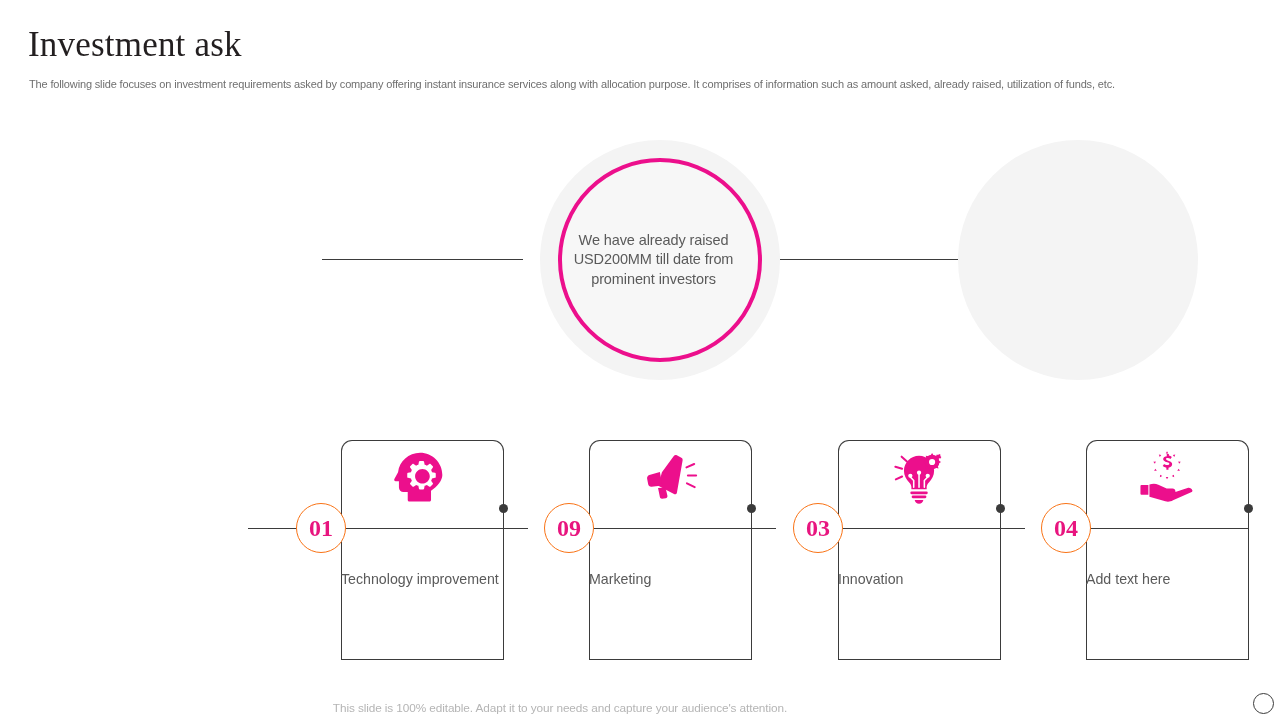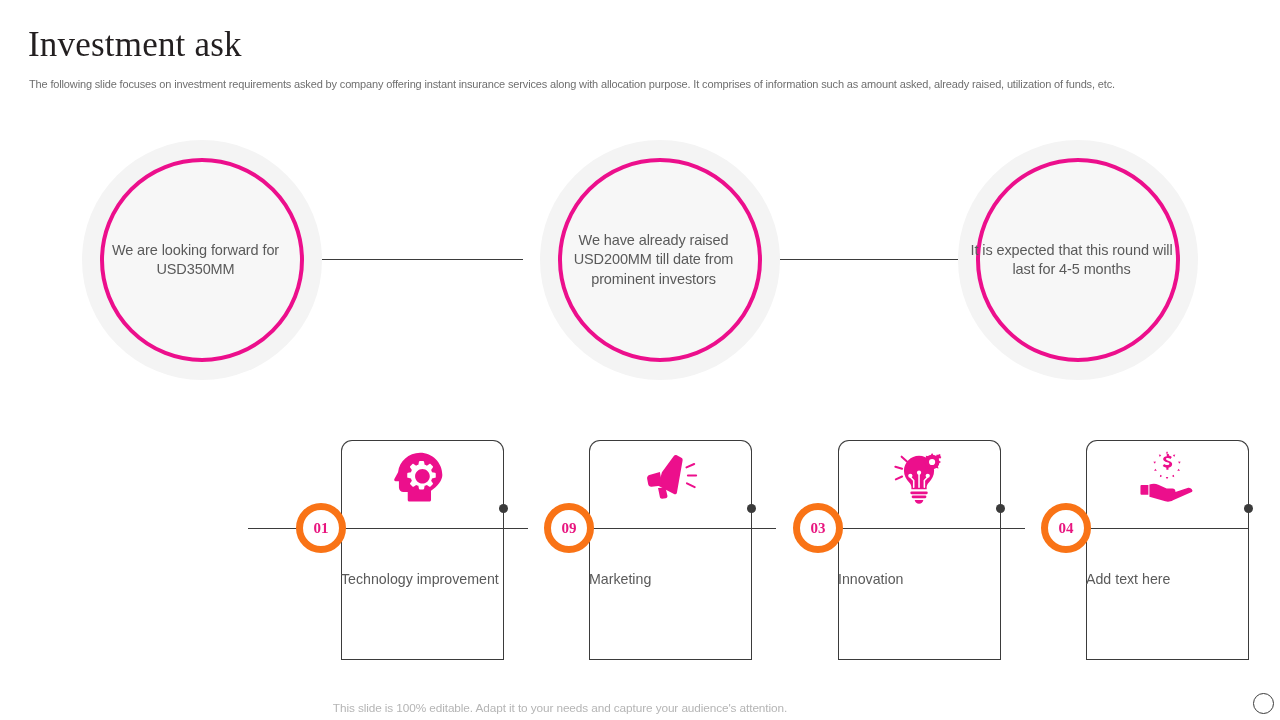--- a/index.html
+++ b/index.html
@@ -202,28 +202,28 @@
     line-height: 19px;
     color: #5a5a5a;
   }
   .step-badge {
     position: absolute;
     left: -45px;
     top: 73px;
     width: 50px;
     height: 50px;
     border-radius: 50%;
-    border: 7px solid #f97316;
+    border: 1px solid #f97316;
     background: #ffffff;
     display: flex;
     align-items: center;
     justify-content: center;
     font-family: "Liberation Serif", serif;
     font-weight: 700;
-    font-size: 15px;
+    font-size: 24px;
     color: #e8157f;
     box-sizing: border-box;
   }
 
   
   .footer-note {
     position: absolute;
     left: 0;
     top: 701px;
     width: 1120px;
@@ -248,39 +248,30 @@
 <body>
 
 <div class="page-title">Investment ask</div>
 <div class="page-subtitle">The following slide focuses on investment requirements asked by company offering instant insurance services along with allocation purpose. It comprises of information such as amount asked, already raised, utilization of funds, etc.</div>
 
 <div class="circles-row">
 
   <div class="circle-connector" style="left:322px; width:201px;"></div>
   <div class="circle-connector" style="left:760px; width:201px;"></div>
 
-  <div class="circle-node" style="left:82px;">
-    <div class="circle-outer"></div>
-    <div class="circle-inner">
-      <div class="circle-text">We are looking forward for USD350MM</div>
-    </div>
-  </div>
 
   <div class="circle-node" style="left:540px;">
     <div class="circle-outer"></div>
     <div class="circle-inner">
       <div class="circle-text">We have already raised USD200MM till date from prominent investors</div>
     </div>
   </div>
 
   <div class="circle-node" style="left:958px;">
     <div class="circle-outer"></div>
-    <div class="circle-inner">
-      <div class="circle-text">It is expected that this round will last for 4-5 months</div>
-    </div>
   </div>
 
 </div>
 
 <div class="process-area">
 
   <div class="arrow-stem"></div>
 
   <div class="step" style="left:341px;">
     <div class="step-box-top"></div>

